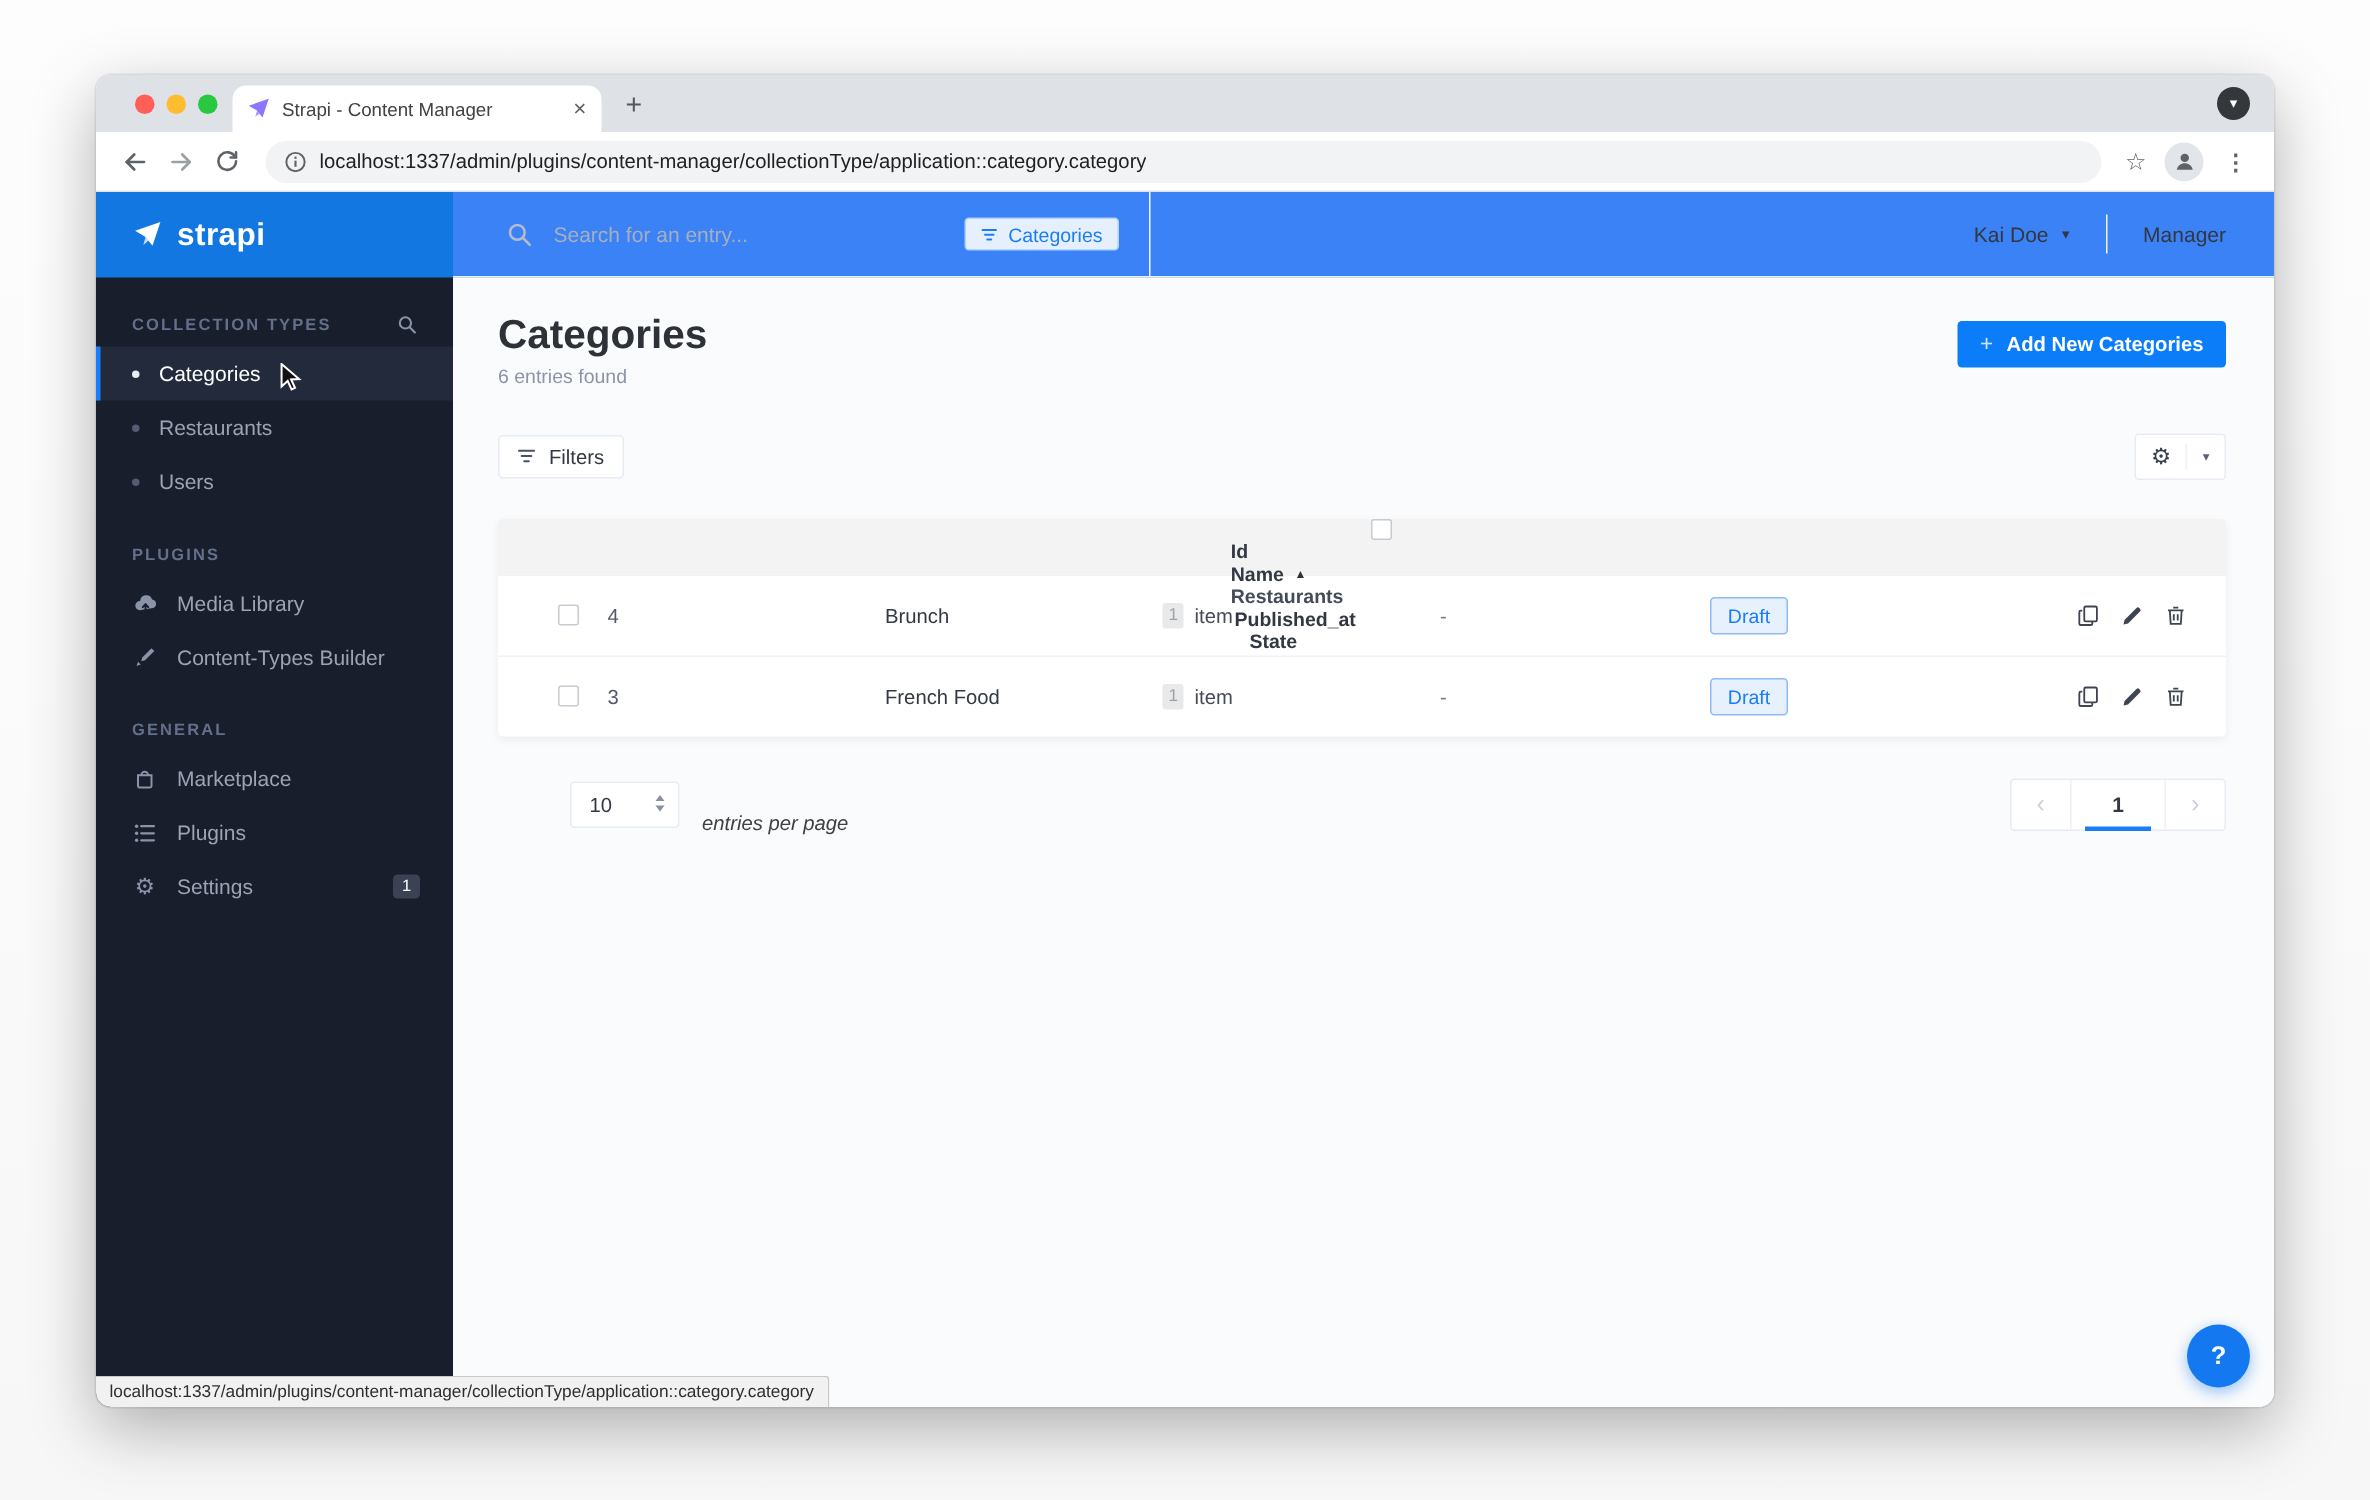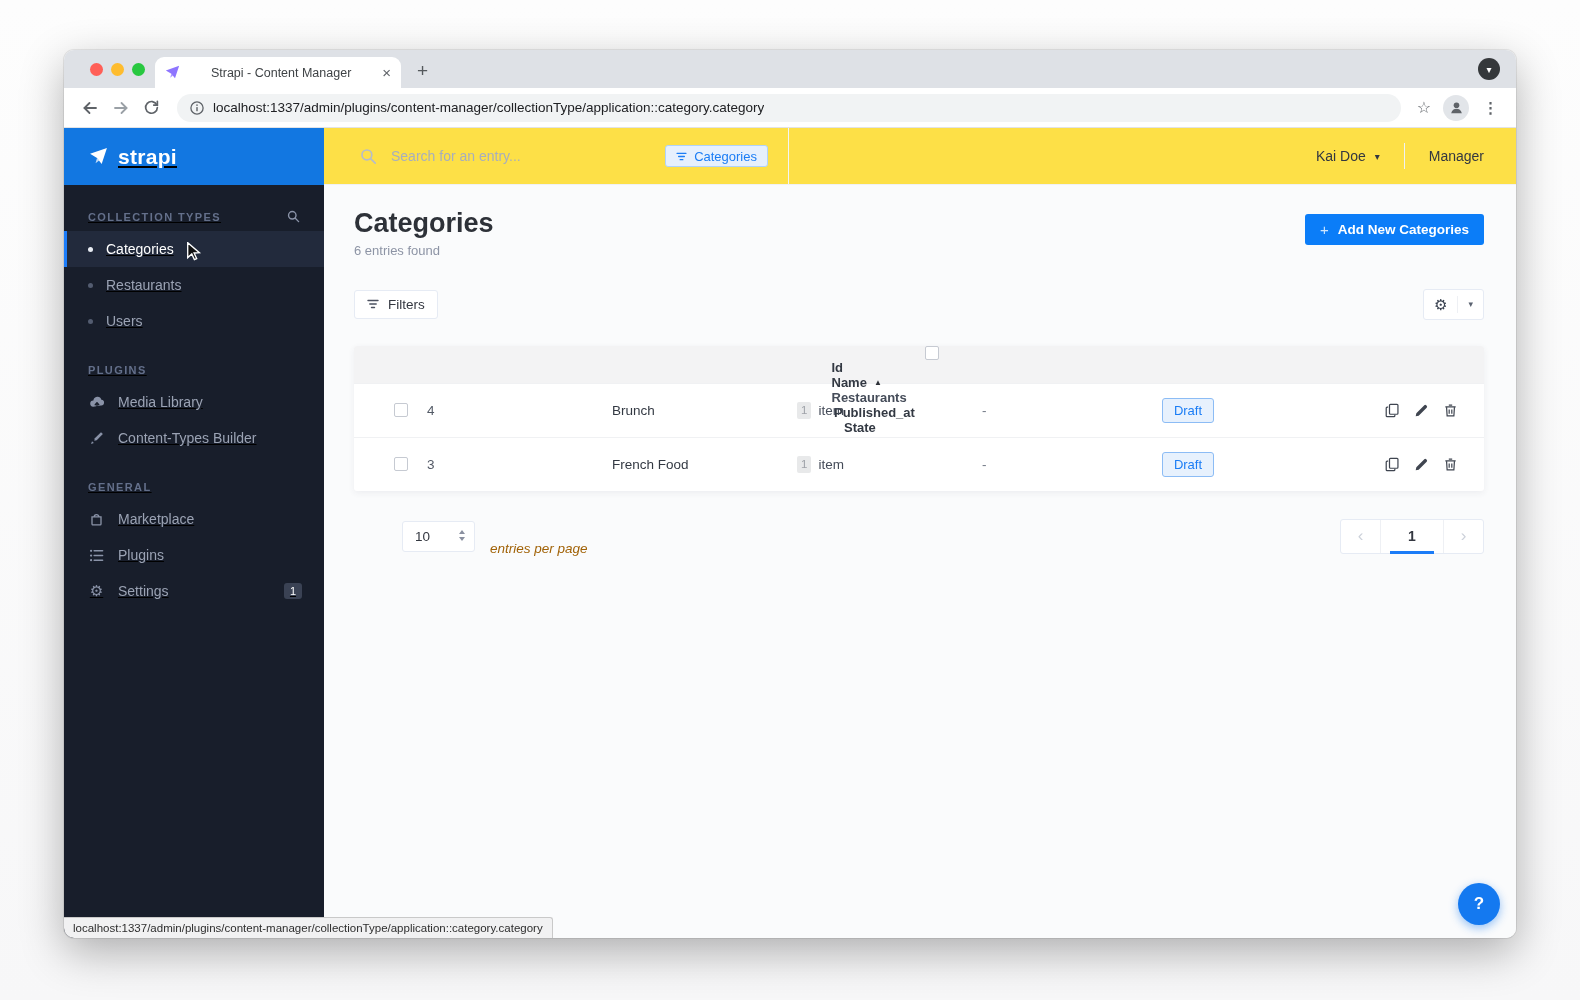--- a/index.html
+++ b/index.html
@@ -11,21 +11,21 @@
   .window { position:absolute; left:64px; top:50px; width:1452px; height:888px;
     border-radius:10px; background:#fff; box-shadow:0 14px 44px rgba(0,0,0,.30), 0 0 0 1px rgba(0,0,0,.08);
     overflow:hidden; display:flex; flex-direction:column; }
 
   
   .tabstrip { height:38px; background:#dee1e6; display:flex; align-items:flex-end; position:relative; flex:none; }
   .traffic { display:flex; gap:8px; align-items:center; position:absolute; left:26px; top:13px; }
   .light { width:13px; height:13px; border-radius:50%; }
   .light.red { background:#ff5f57; } .light.yellow { background:#febc2e; } .light.green { background:#28c840; }
   .tab { margin-left:91px; width:246px; height:31px; background:#fff; border-radius:9px 9px 0 0;
-    display:flex; align-items:center; padding:0 10px; gap:8px;text-align:center; }
+    display:flex; align-items:center; padding:0 10px; gap:8px; }
   .tab-title { flex:1; font-size:12.5px; color:#3f4346; white-space:nowrap; overflow:hidden; text-overflow:ellipsis; }
   .tab-close { font-size:15px; color:#5f6368; line-height:1; cursor:default; }
   .newtab { margin-left:16px; font-size:19px; color:#55595d; padding-bottom:6px; }
   .download-chip { position:absolute; right:16px; top:8px; width:22px; height:22px; border-radius:50%;
     background:#35383b; color:#fff; display:flex; align-items:center; justify-content:center; font-size:10px; }
 
   .urlbar { height:40px; background:#fff; display:flex; align-items:center; padding:0 12px; gap:4px;
     border-bottom:1px solid #e2e3e6; flex:none; }
   .nav-ic { width:27px; height:27px; display:flex; align-items:center; justify-content:center; color:#5f6368; }
   .nav-ic.dim { color:#9aa0a6; }
@@ -34,41 +34,41 @@
   .url-info { color:#5f6368; display:flex; }
   .url-text { font-size:13.5px; color:#202124; white-space:nowrap; overflow:hidden; }
   .star { font-size:16px; color:#5f6368; margin:0 4px; }
   .avatar { width:26px; height:26px; border-radius:50%; background:#e2e5e9; color:#5f6368;
     display:flex; align-items:center; justify-content:center; margin:0 4px; }
   .kebab { font-size:15px; color:#5f6368; font-weight:bold; margin:0 6px; letter-spacing:0; }
 
   
   .app { flex:1; display:flex; min-height:0; position:relative; }
 
-  .sidebar { width:260px; background:#181e2b; display:flex; flex-direction:column; flex:none;text-decoration:underline; }
+  .sidebar { width:238px; background:#181e2b; display:flex; flex-direction:column; flex:none; }
   .logo-bar { height:57px; background:#1277e1; display:flex; align-items:center; padding-left:25px; gap:10px; flex:none; }
   .logo-glyph { color:#fff; display:flex; }
   .logo-text { color:#fff; font-size:21px; font-weight:bold; letter-spacing:.3px; }
 
   .side-section { margin-top:25px; }
   .side-title { display:flex; align-items:center; justify-content:space-between;
     padding:0 24px; font-size:11px; font-weight:bold; letter-spacing:1.4px; color:#64708b; margin-bottom:8px; }
   .side-search { color:#8a93a8; display:flex; }
   .side-item { height:36px; display:flex; align-items:center; padding-left:24px; gap:13px;
     font-size:14px; color:#9ba3b4; cursor:default; }
   .side-item .dot { width:5px; height:5px; border-radius:50%; background:#535c70; flex:none; }
   .side-item.active { background:#222a3c; border-left:3px solid #1c7dfb; padding-left:21px; color:#ffffff; }
   .side-item.active .dot { background:#e8ecf3; }
   .side-ic { width:17px; display:flex; justify-content:center; color:#8a93a8; font-size:15px; flex:none; }
   .side-badge { margin-left:auto; margin-right:22px; background:#3a4254; color:#fff; font-size:11px;
     min-width:18px; height:16px; border-radius:3px; display:flex; align-items:center; justify-content:center; padding:0 4px; }
 
   .main { flex:1; background:#fafbfc; display:flex; flex-direction:column; min-width:0; position:relative; }
 
-  .topbar { height:57px; background:#fde047; border-bottom:1px solid #f0f1f4; display:flex; align-items:center; flex:none; }
+  .topbar { height:57px; background:#3b82f6; border-bottom:1px solid #f0f1f4; display:flex; align-items:center; flex:none; }
   .search-zone { width:465px; height:100%; display:flex; align-items:center; padding:0 20px 0 36px;
     border-right:1px solid #f3f4f6; gap:14px; }
   .search-ic { color:#b6bcc9; display:flex; flex:none; }
   .search-input { flex:1; border:none; outline:none; background:transparent; font-size:14px; color:#333740;
     font-family:"Liberation Sans", sans-serif; min-width:0; }
   .search-input::placeholder { color:#a7aebd; }
   .chip { height:22px; display:flex; align-items:center; gap:7px; padding:0 10px; background:#e6f0fd;
     border:1px solid #afd3fb; border-radius:3px; color:#1b7df5; font-size:13px; flex:none; }
   .top-right { margin-left:auto; display:flex; align-items:center; padding-right:32px; }
   .user-btn { display:flex; align-items:center; gap:9px; font-size:14px; color:#333740; }
@@ -119,21 +119,21 @@
   .row-ic { display:flex; color:#3f4550; }
 
   .pager-row { margin-top:26px; display:flex; justify-content:space-between; align-items:center;padding-left:48px; }
   .per-page { display:flex; align-items:center; }
   .pp-select { width:73px; height:31px; background:#fff; border:1px solid #e6ebf4; border-radius:3px;
     display:flex; align-items:center; padding:0 10px 0 12px; position:relative; font-size:13.5px; color:#333740; }
   .stepper { position:absolute; right:9px; top:8px; display:flex; flex-direction:column; gap:3px; }
   .stp { width:0; height:0; border-left:3.5px solid transparent; border-right:3.5px solid transparent; }
   .stp.up { border-bottom:4px solid #8a90a0; }
   .stp.down { border-top:4px solid #8a90a0; }
-  .pp-label { margin-left:15px; font-size:13.5px; font-style:italic; color:#a16207;margin-top:24px; }
+  .pp-label { margin-left:15px; font-size:13.5px; font-style:italic; color:#404040;margin-top:24px; }
   .pager { display:flex; align-items:center; height:35px; background:#fff; border:1px solid #e6ebf4; border-radius:3px; }
   .pg-chev { width:39px; height:100%; display:flex; align-items:center; justify-content:center;
     color:#ccd1da; font-size:17px; }
   .pg-sep { width:1px; height:100%; background:#eef0f4; }
   .pg-num { width:62px; height:100%; display:flex; align-items:center; justify-content:center;
     font-size:14px; font-weight:bold; color:#333740; position:relative; }
   .pg-underline { position:absolute; bottom:-1px; left:50%; transform:translateX(-50%); width:44px; height:3px; background:#1b7cf7; }
 
   .help-fab { position:absolute; right:16px; bottom:13px; width:42px; height:42px; border-radius:50%;
     background:#1479f0; color:#fff; font-size:17px; font-weight:bold; display:flex; align-items:center;

